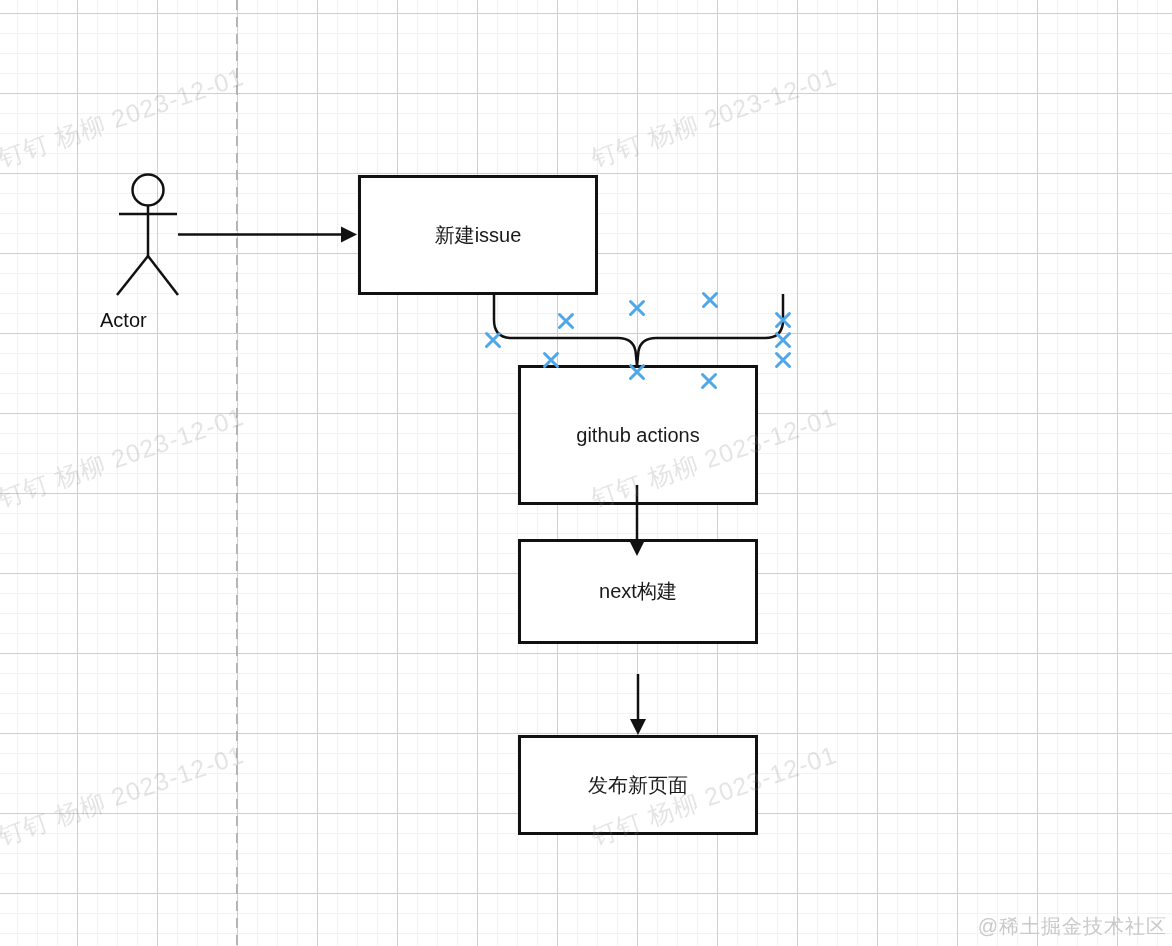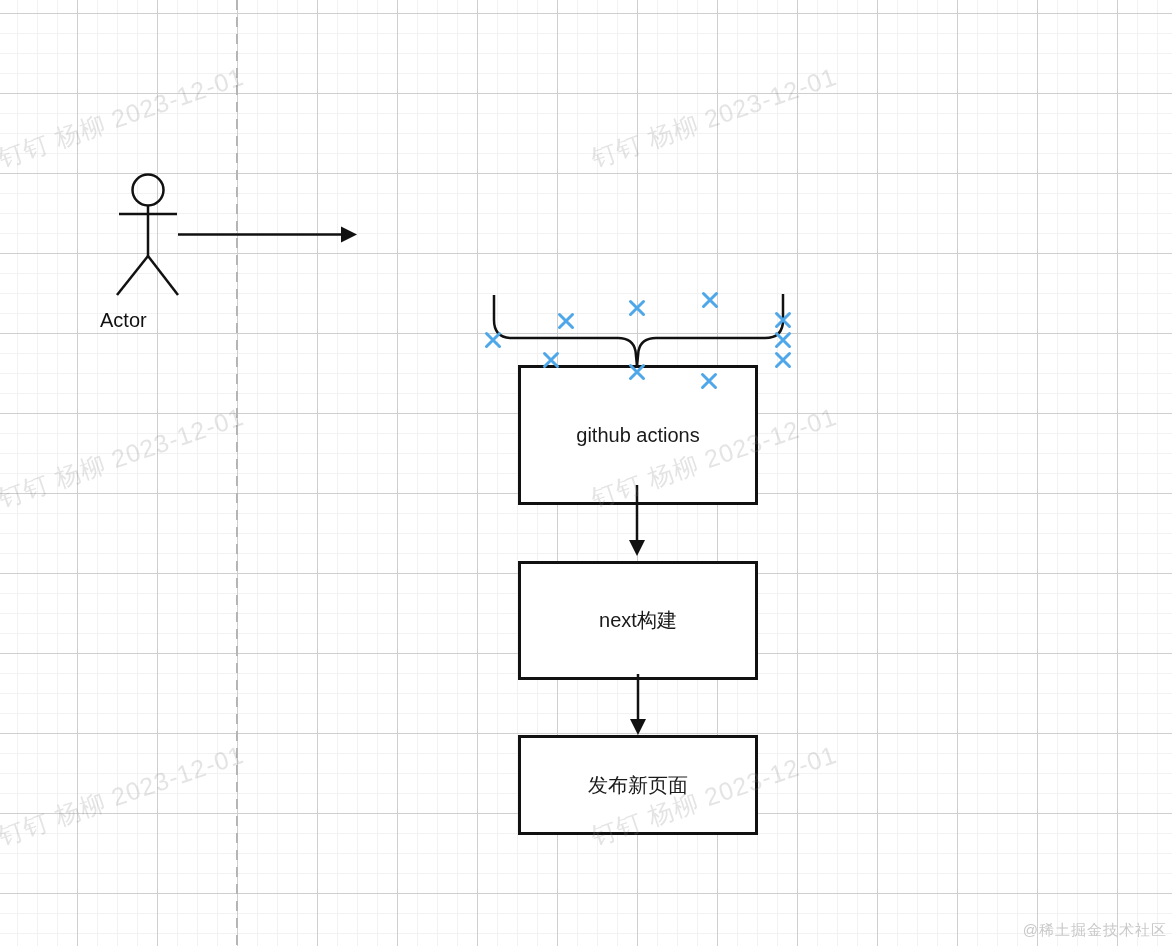--- a/index.html
+++ b/index.html
@@ -22,21 +22,21 @@
   
   .node{
     position:absolute;box-sizing:border-box;
     background:#ffffff;border:3px solid #111111;
     display:flex;align-items:center;justify-content:center;
     font-size:20px;color:#1a1a1a;z-index:1;
   }
   #node-new-issue        {left:358px;top:175px;width:240px;height:120px;}
   #node-select-issue-type{left:698px;top:175px;width:240px;height:119px;}
   #node-github-actions   {left:518px;top:365px;width:240px;height:140px;}
-  #node-next-build       {left:518px;top:561px;width:240px;height:119px;}
+  #node-next-build       {left:518px;top:539px;width:240px;height:105px;}
   #node-publish-page     {left:518px;top:735px;width:240px;height:100px;}
   
   #actor-label{
     position:absolute;left:100px;top:309px;width:96px;text-align:left;
     font-size:20px;color:#111;z-index:1;
   }
   
   #strokes{position:absolute;left:0;top:0;z-index:2;pointer-events:none;}
   .ink{stroke:#111111;stroke-width:2.5;fill:none;}
   .ink-fill{fill:#111111;stroke:none;}
@@ -45,21 +45,21 @@
   
   .wm{
     position:absolute;width:290px;text-align:center;white-space:nowrap;
     font-size:25px;letter-spacing:1px;color:rgba(130,130,130,0.22);
     transform:rotate(-19deg);z-index:3;pointer-events:none;
   }
   .wm-r1{top:101px;} .wm-r2{top:441px;} .wm-r3{top:779px;}
   .wm-c1{left:-24px;} .wm-c2{left:569px;} .wm-c3{left:1162px;}
   
   #footer-credit{
-    position:absolute;right:5px;bottom:6px;font-size:15px;color:#c9c9c9;
+    position:absolute;right:5px;bottom:6px;font-size:20px;color:#c9c9c9;
     z-index:3;letter-spacing:1px;
   }
 </style>
 </head>
 <body>
 
 <div id="canvas">
 
   <svg id="strokes" width="1172" height="946" viewBox="0 0 1172 946">
 
@@ -99,20 +99,23 @@
         <path d="M486.5,333.5 L499.5,346.5 M499.5,333.5 L486.5,346.5" class="xmark" stroke="#4da7e8"></path>
         <path d="M776.5,313.5 L789.5,326.5 M789.5,313.5 L776.5,326.5" class="xmark" stroke="#4da7e8"></path>
         <path d="M776.5,333.5 L789.5,346.5 M789.5,333.5 L776.5,346.5" class="xmark" stroke="#4da7e8"></path>
         <path d="M776.5,353.5 L789.5,366.5 M789.5,353.5 L776.5,366.5" class="xmark" stroke="#4da7e8"></path>
         <path d="M544.5,353.5 L557.5,366.5 M557.5,353.5 L544.5,366.5" class="xmark" stroke="#4da7e8"></path>
         <path d="M630.5,365.5 L643.5,378.5 M643.5,365.5 L630.5,378.5" class="xmark" stroke="#4da7e8"></path>
         <path d="M702.5,374.5 L715.5,387.5 M715.5,374.5 L702.5,387.5" class="xmark" stroke="#4da7e8"></path>
       </g>
   </svg>
 
+  <div class="node" id="node-new-issue">
+    <span>新建issue</span>
+  </div>
   <div class="node" id="node-github-actions">
     <span>github actions</span>
   </div>
   <div class="node" id="node-next-build">
     <span>next构建</span>
   </div>
   <div class="node" id="node-publish-page">
     <span>发布新页面</span>
   </div>
 

